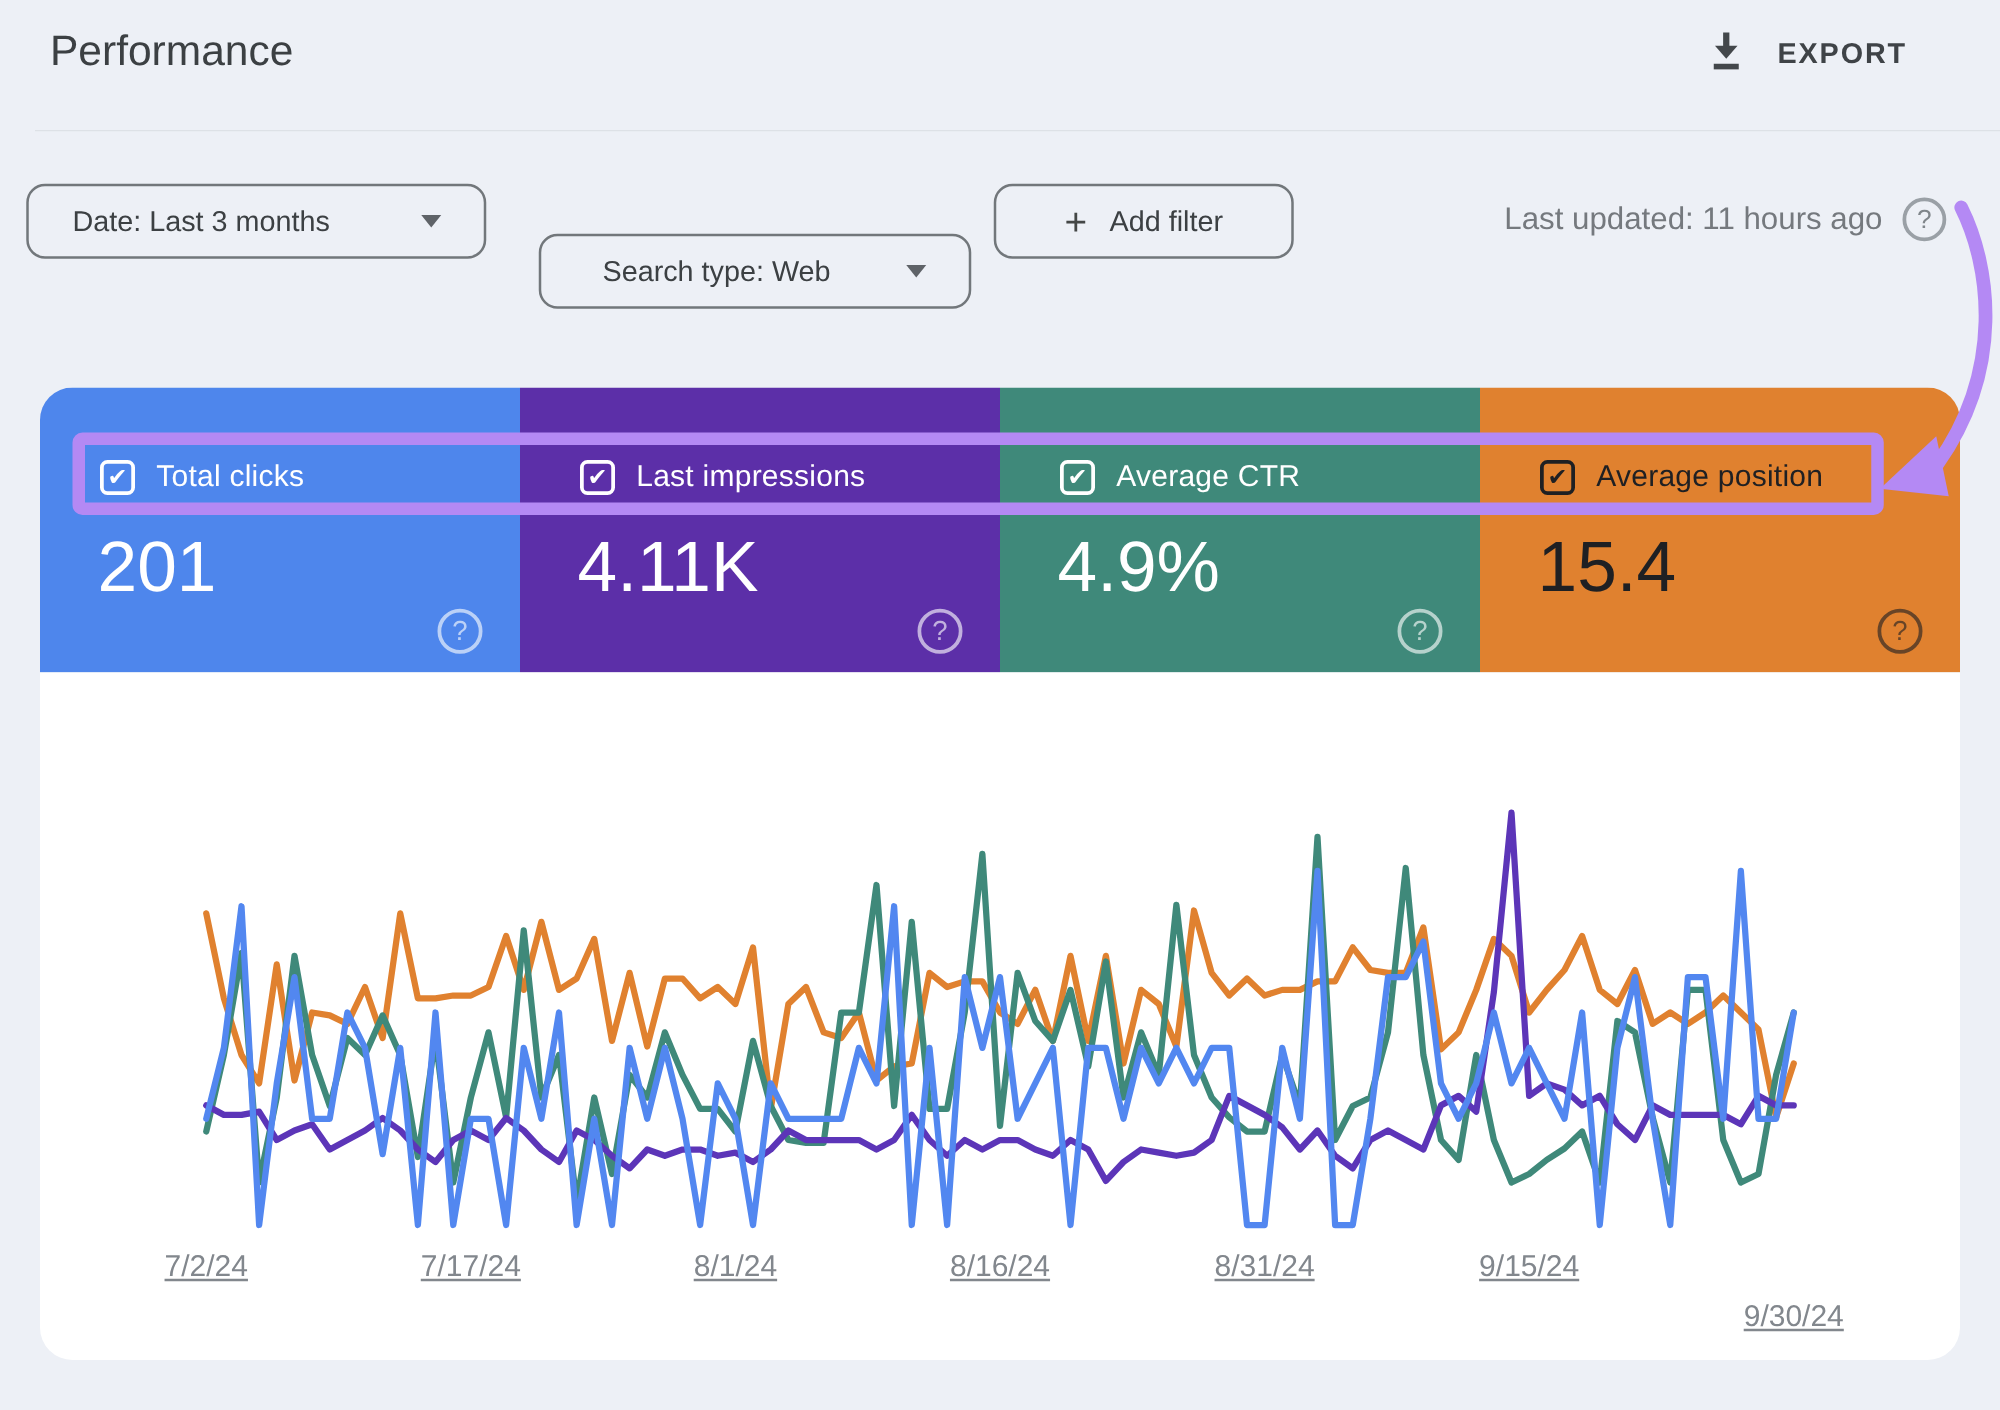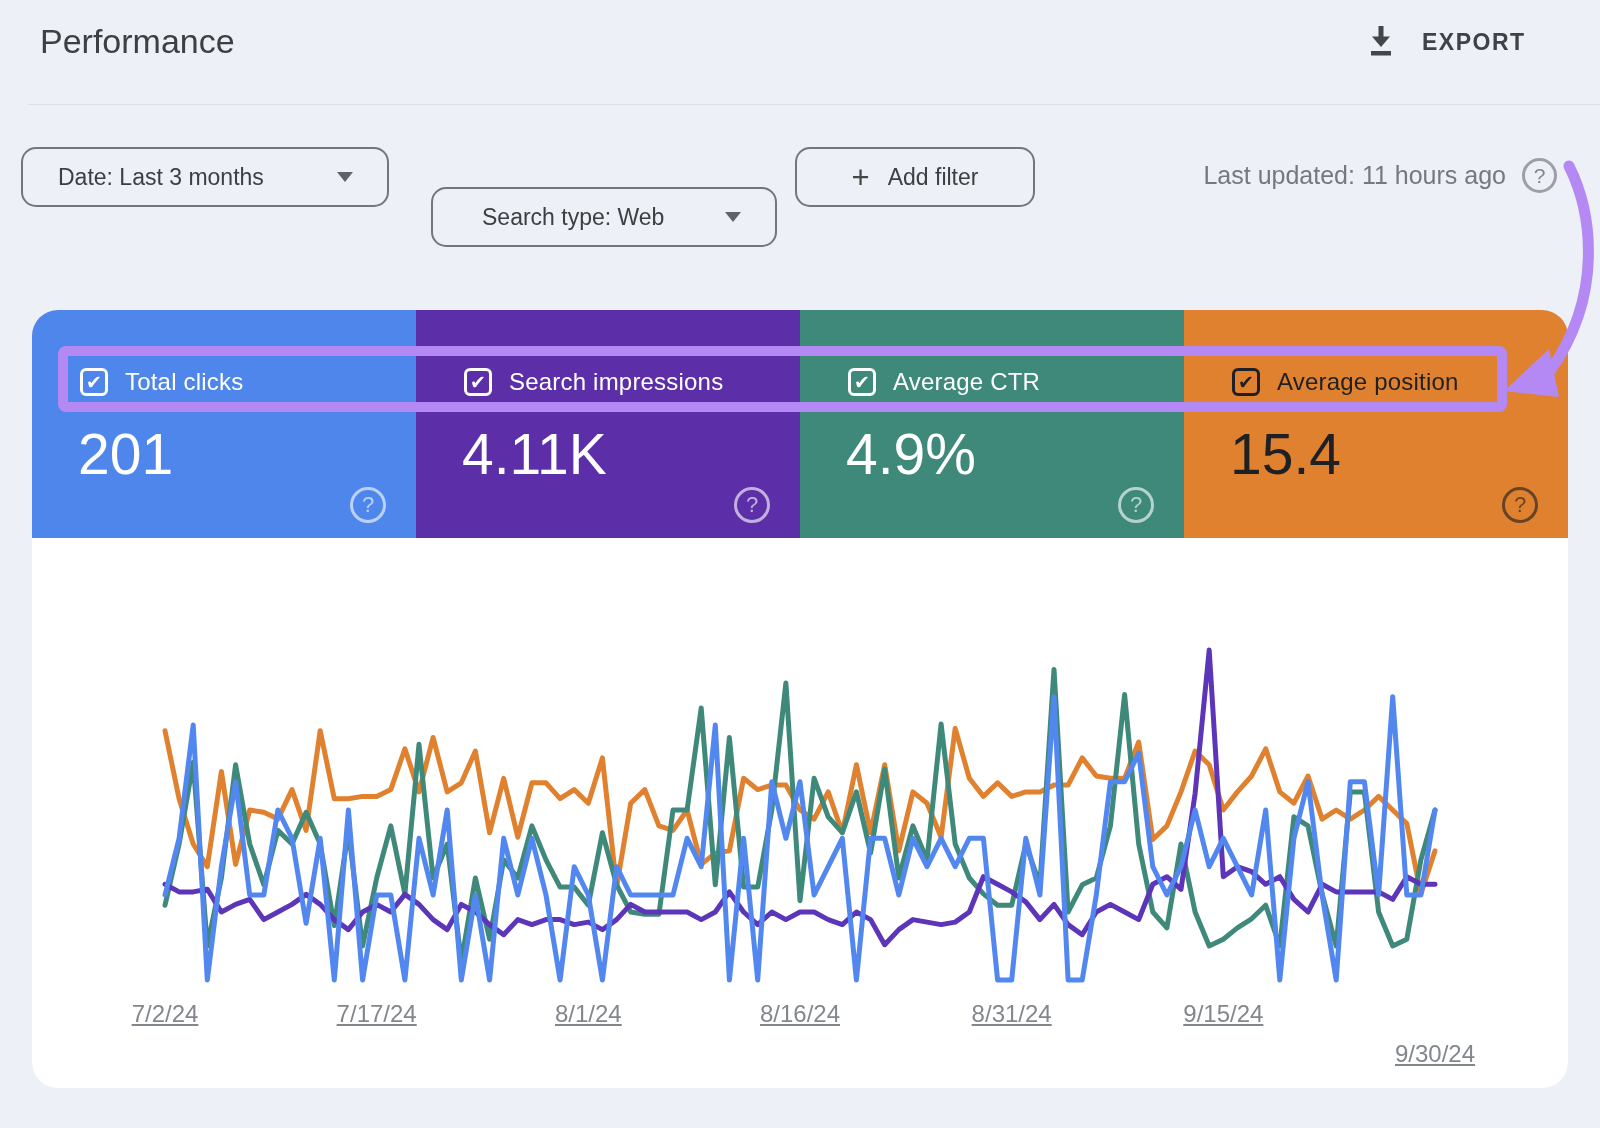--- a/index.html
+++ b/index.html
@@ -99,21 +99,21 @@
       <div class="card-check">
         <span class="checkbox">✔</span>
         <span class="card-label">Total clicks</span>
       </div>
       <div class="card-value">201</div>
       <span class="card-help">?</span>
     </div>
     <div class="card" style="background: rgb(92, 47, 168); --fg: #ffffff;">
       <div class="card-check">
         <span class="checkbox">✔</span>
-        <span class="card-label">Search impressions</span>
+        <span class="card-label">Last impressions</span>
       </div>
       <div class="card-value">4.11K</div>
       <span class="card-help">?</span>
     </div>
     <div class="card" style="background: rgb(63, 137, 122); --fg: #ffffff;">
       <div class="card-check">
         <span class="checkbox">✔</span>
         <span class="card-label">Average CTR</span>
       </div>
       <div class="card-value">4.9%</div>

